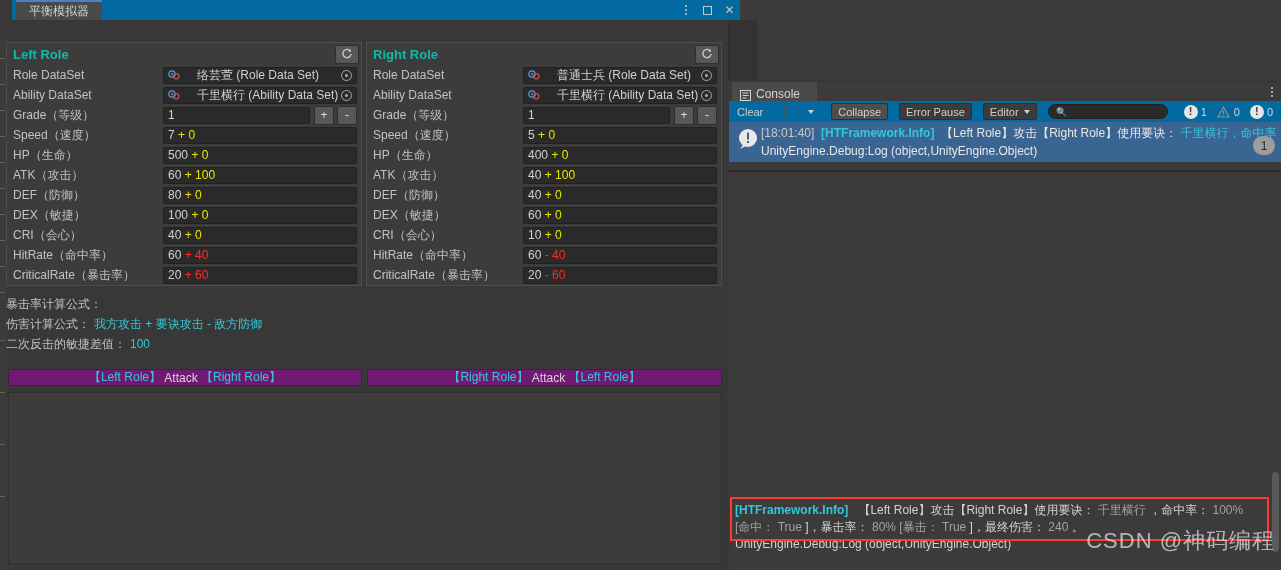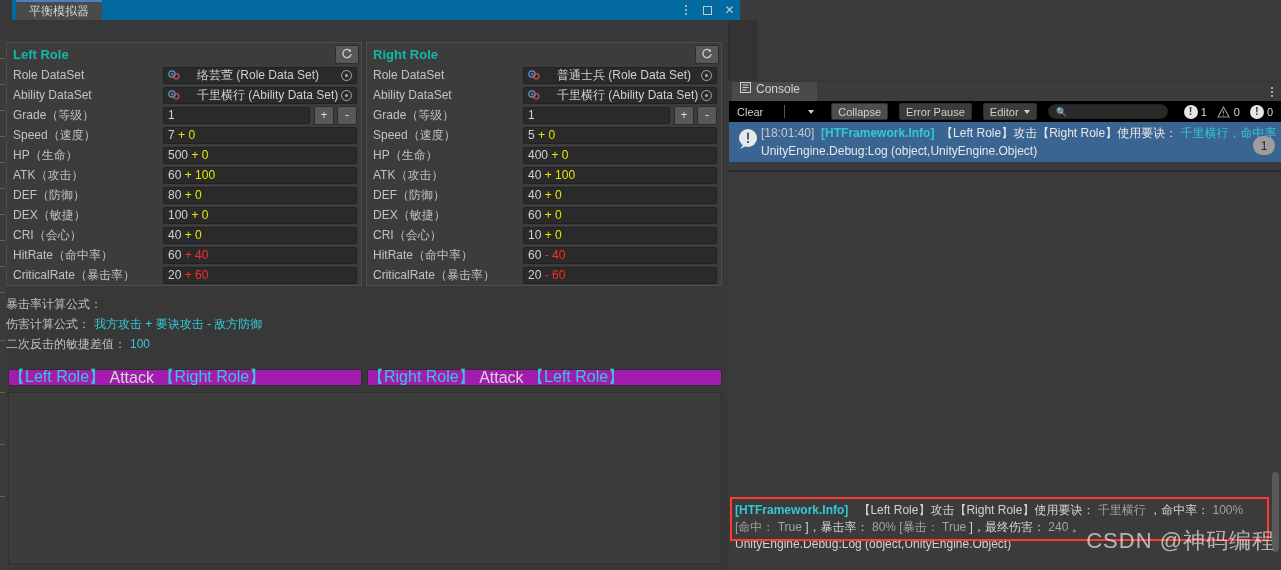--- a/index.html
+++ b/index.html
@@ -63,37 +63,37 @@
   .v-yellow{color:#e8e800;}
   .v-red{color:#ff2b2b;}
   .v-white{color:#d0d0d0;}
 
   
   .formulas{position:absolute;left:6px;top:274px;width:716px;}
   .fline{height:20px;display:flex;align-items:center;font-size:12px;color:#c2c2c2;}
   .fval{color:#34c8d8;margin-left:4px;}
 
   
-  .atk-btn{position:absolute;top:349px;height:17px;background:#a21caf;border:1px solid #2e2e2e;border-radius:2px;
-           display:flex;align-items:center;font-size:16px;color:#d6d6d6;box-sizing:border-box;}
+  .atk-btn{position:absolute;top:349px;height:17px;background:#701a75;border:1px solid #2e2e2e;border-radius:2px;
+           display:flex;align-items:center;justify-content:center;font-size:12px;color:#d6d6d6;box-sizing:border-box;}
   .atk-btn.left{left:8px;width:354px;}
   .atk-btn.right{left:367px;width:355px;}
   .cy{color:#34c8d8;}
 
   .sim-lower{position:absolute;left:8px;top:372px;width:714px;height:172px;background:#3c3c3c;border:1px solid #2f2f2f;box-sizing:border-box;}
 
   
   .console{position:absolute;left:729px;top:82px;width:552px;height:488px;background:#383838;}
   .console-tabbar{position:absolute;left:0;top:0;width:552px;height:19px;background:#3b3b3b;}
   .console-tab{position:absolute;left:3px;top:0;width:85px;height:19px;background:#4a4a4a;
-               display:flex;align-items:flex-start;gap:5px;padding-left:8px;box-sizing:border-box;}
+               display:flex;align-items:flex-end;gap:5px;padding-left:8px;box-sizing:border-box;}
   .console-tab-label{color:#d2d2d2;font-size:12px;}
   .console-kebab{position:absolute;right:8px;top:3px;}
 
-  .console-toolbar{position:absolute;left:0;top:19px;width:552px;height:21px;background:#000000;
+  .console-toolbar{position:absolute;left:0;top:19px;width:552px;height:21px;background:#0369a1;
                    display:flex;align-items:center;padding-left:2px;box-sizing:border-box;gap:8px;}
   .tb-btn{height:17px;background:#3b3b3b;border:1px solid #2e2e2e;border-radius:2px;color:#cfcfcf;font-size:11px;
           display:flex;align-items:center;padding:0 6px;margin-right:3px;box-sizing:border-box;white-space:nowrap;}
   .tb-btn.flat{border:none;background:transparent;}
   .tb-btn.on{background:#4e4e4e;}
   .caret{width:0;height:0;border-left:3.5px solid transparent;border-right:3.5px solid transparent;
          border-top:4px solid #cfcfcf;margin-left:5px;}
   .sep{width:1px;height:13px;background:#555;margin:0 4px;}
   .search{flex:1;height:15px;background:#2a2a2a;border:1px solid #212121;border-radius:8px;
           display:flex;align-items:center;padding:0 8px;margin-right:4px;box-sizing:border-box;}

